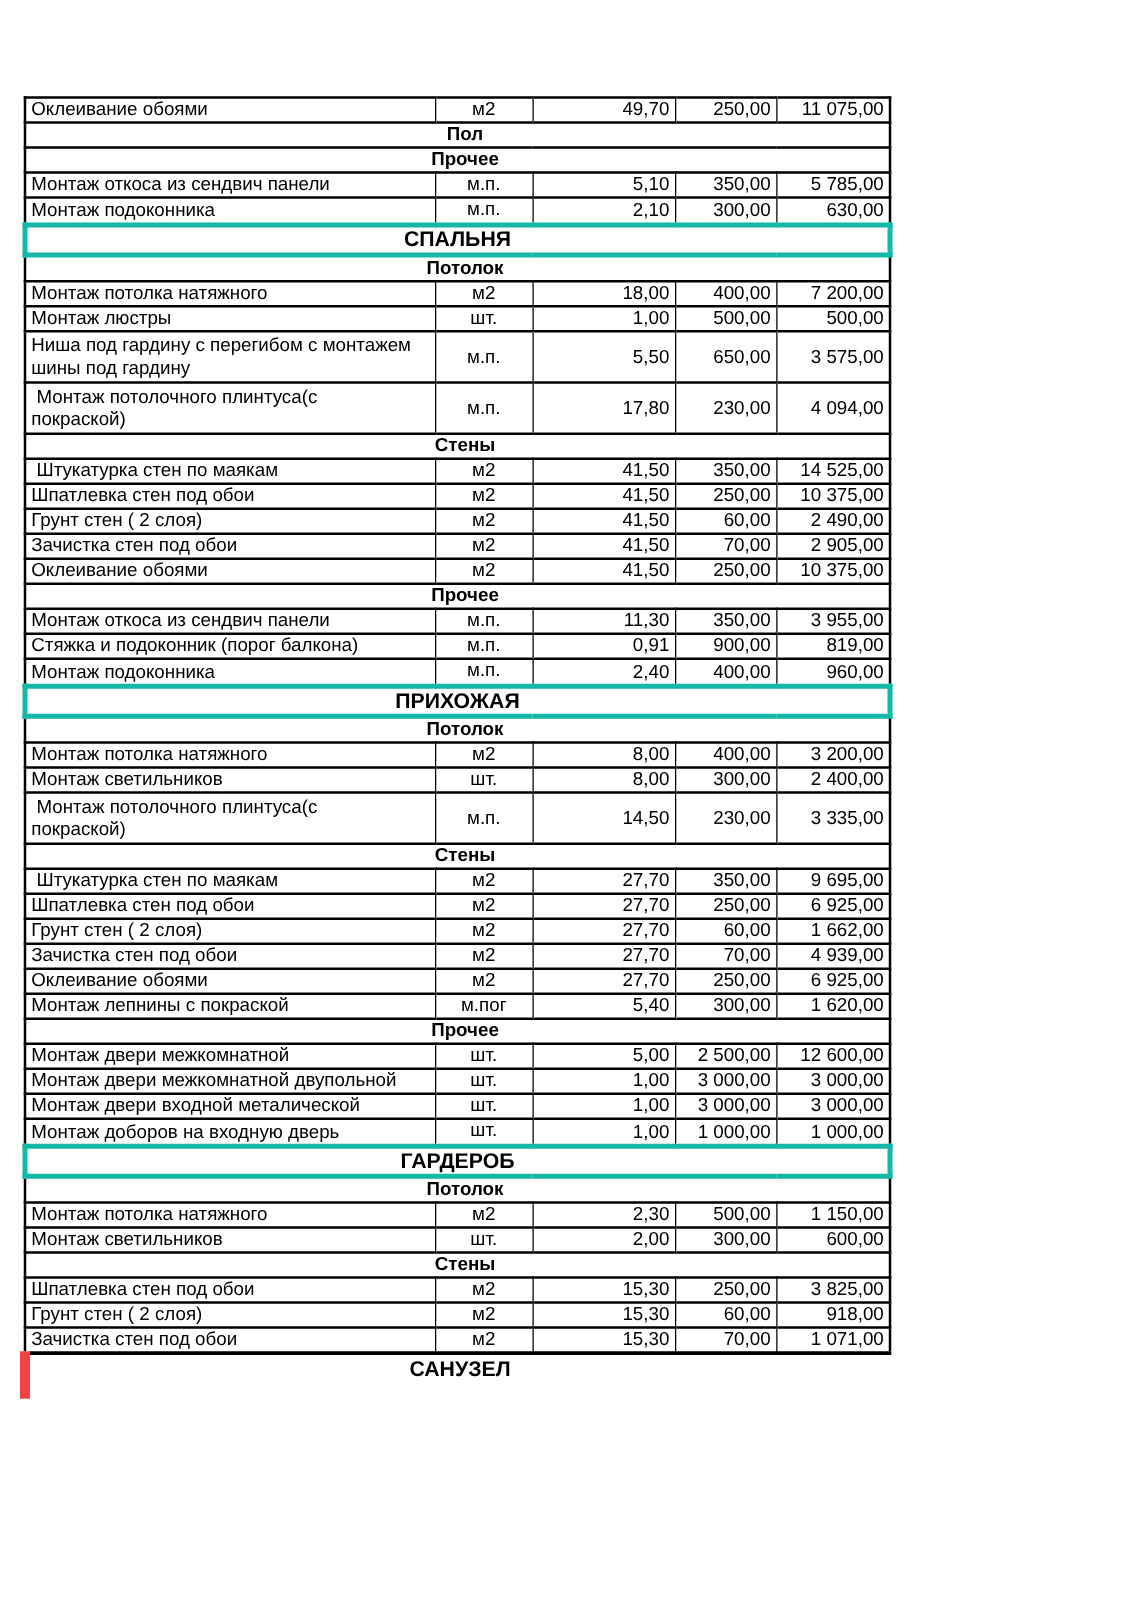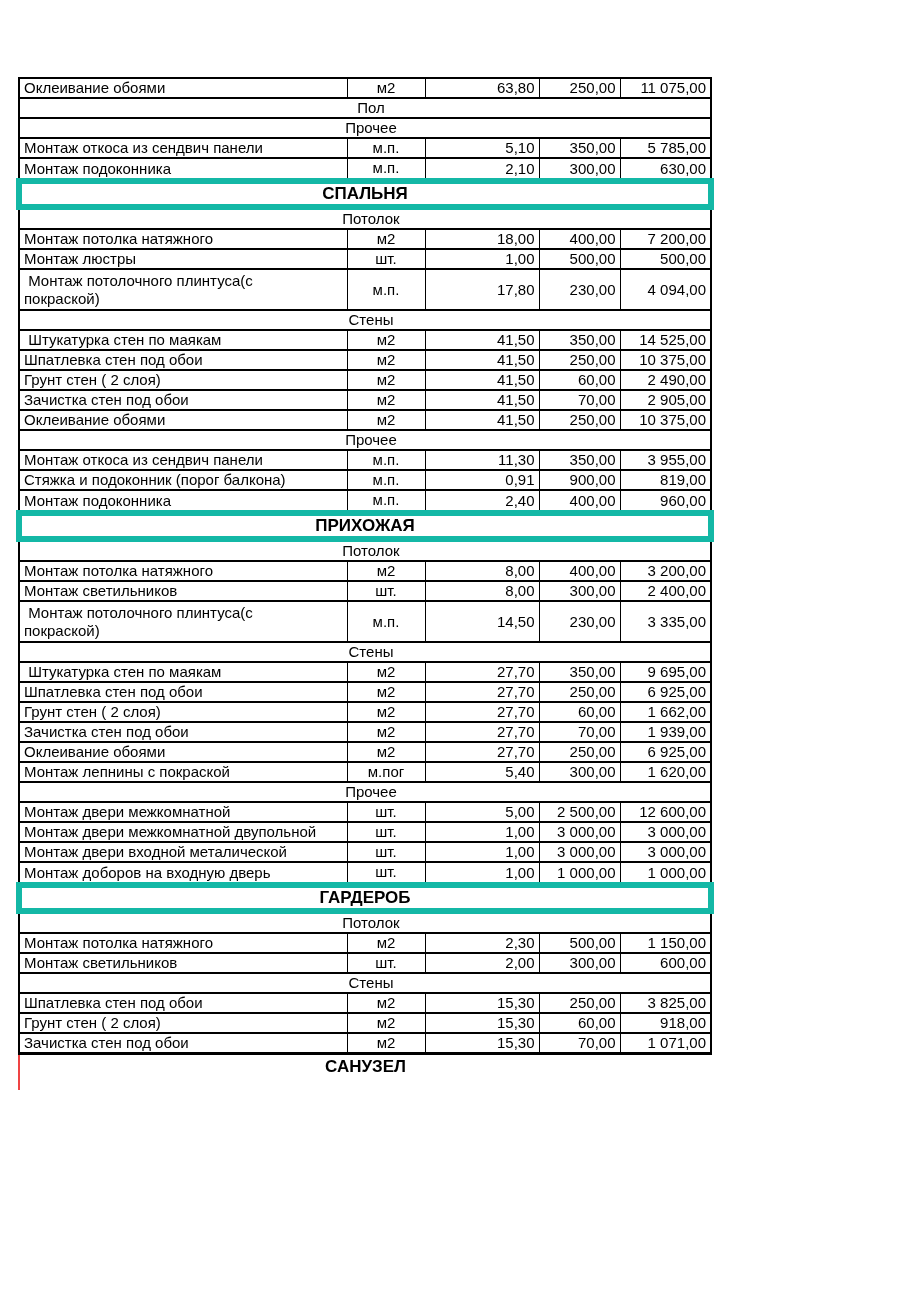--- a/index.html
+++ b/index.html
@@ -22,31 +22,31 @@
   tr td:first-child{border-left-width:2px;}
   tr td:last-child{border-right-width:2px;}
 
   tr.r-item td{height:19px;}
   tr.r-twoline td{height:41px;}
   td.name{text-align:left;white-space:pre-wrap;}
   td.unit{text-align:center;}
   td.unit.low{vertical-align:bottom;padding-bottom:1px;}
   td.num{text-align:right;}
 
-  tr.r-group td{height:19px;text-align:center;font-weight:normal;padding-left:16px;}
+  tr.r-group td{height:19px;text-align:center;font-weight:bold;padding-left:16px;}
 
   tr.r-room td{
     height:22px;text-align:center;
     font-weight:bold;font-size:17px;line-height:20px;
-    border:6px solid #14b8a6;
+    border:4px solid #14b8a6;
   }
   tr.r-room-open td{
     border:none;
     border-top:3px solid #000;
-    border-left:2px solid #ef4444;
+    border-left:8px solid #ef4444;
     height:36px;text-align:center;vertical-align:top;
     font-weight:bold;font-size:17px;line-height:20px;
     padding-top:2px;
   }
 </style>
 </head>
 <body>
 
 <div class="sheet">
   <table aria-label="renovation estimate">
@@ -54,21 +54,21 @@
       <col style="width:328px">
       <col style="width:78px">
       <col style="width:114px">
       <col style="width:81px">
       <col style="width:91px">
     </colgroup>
     <tbody id="estimate-body">
         <tr class="r-item">
           <td class="name">Оклеивание обоями</td>
           <td class="unit">м2</td>
-          <td class="num">63,80</td>
+          <td class="num">49,70</td>
           <td class="num">250,00</td>
           <td class="num">11 075,00</td>
         </tr>
         <tr class="r-group">
           <td colspan="5">Пол</td>
         </tr>
         <tr class="r-group">
           <td colspan="5">Прочее</td>
         </tr>
         <tr class="r-item">
@@ -99,20 +99,28 @@
           <td class="num">7 200,00</td>
         </tr>
         <tr class="r-item">
           <td class="name">Монтаж люстры</td>
           <td class="unit">шт.</td>
           <td class="num">1,00</td>
           <td class="num">500,00</td>
           <td class="num">500,00</td>
         </tr>
         <tr class="r-item r-twoline">
+          <td class="name">Ниша под гардину с перегибом с монтажем
+шины под гардину</td>
+          <td class="unit">м.п.</td>
+          <td class="num">5,50</td>
+          <td class="num">650,00</td>
+          <td class="num">3 575,00</td>
+        </tr>
+        <tr class="r-item r-twoline">
           <td class="name"> Монтаж потолочного плинтуса(с
 покраской)</td>
           <td class="unit">м.п.</td>
           <td class="num">17,80</td>
           <td class="num">230,00</td>
           <td class="num">4 094,00</td>
         </tr>
         <tr class="r-group">
           <td colspan="5">Стены</td>
         </tr>
@@ -225,21 +233,21 @@
           <td class="unit">м2</td>
           <td class="num">27,70</td>
           <td class="num">60,00</td>
           <td class="num">1 662,00</td>
         </tr>
         <tr class="r-item">
           <td class="name">Зачистка стен под обои</td>
           <td class="unit">м2</td>
           <td class="num">27,70</td>
           <td class="num">70,00</td>
-          <td class="num">1 939,00</td>
+          <td class="num">4 939,00</td>
         </tr>
         <tr class="r-item">
           <td class="name">Оклеивание обоями</td>
           <td class="unit">м2</td>
           <td class="num">27,70</td>
           <td class="num">250,00</td>
           <td class="num">6 925,00</td>
         </tr>
         <tr class="r-item">
           <td class="name">Монтаж лепнины с покраской</td>

